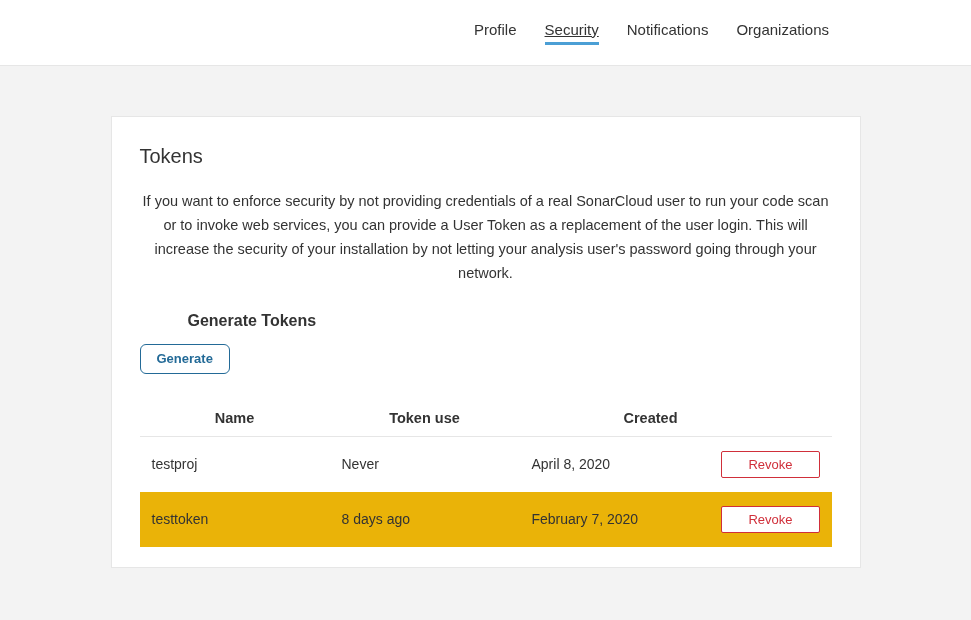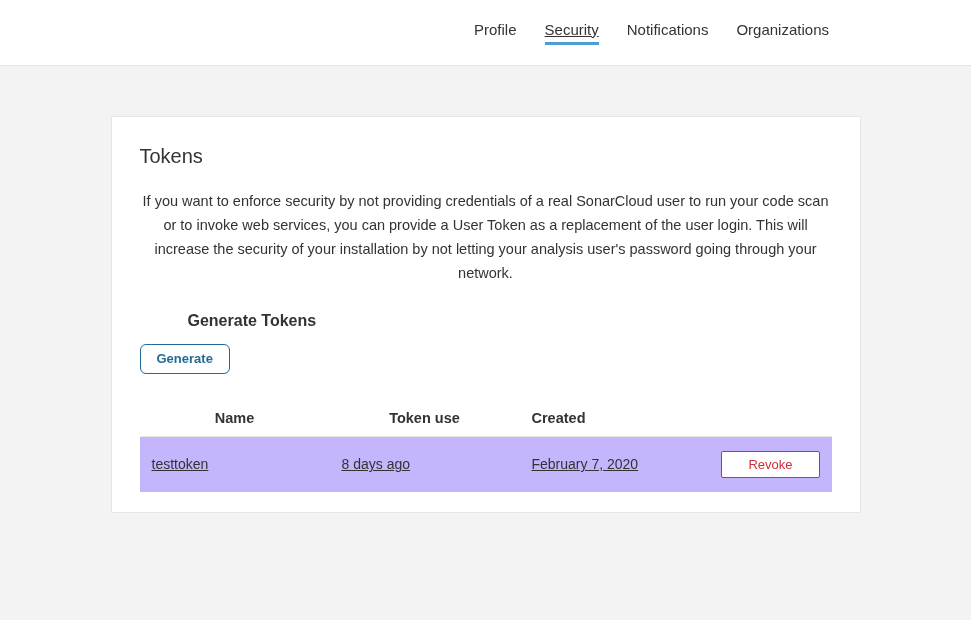--- a/index.html
+++ b/index.html
@@ -99,31 +99,30 @@
     }
     .tokens-table thead th {
       text-align: center;
       font-size: 14.5px;
       font-weight: 600;
       color: #333;
       padding: 10px 12px;
       border-bottom: 1px solid #e6e6e6;
     }
     .tokens-table thead th.col-created {
-      text-align: left;
+      text-align: right;
     }
     .tokens-table tbody td {
       padding: 14px 12px;
       font-size: 14px;
       color: #333;
       vertical-align: middle;
     }
     .tokens-table tbody tr.alt {
-      background: #c4b5fd;
-      text-decoration: underline;
+      background: #eab308;
     }
     .revoke-btn {
       background: #fff;
       border: 1px solid #d02f3a;
       color: #d02f3a;
       font-size: 13px;
       font-weight: 400;
       padding: 5px 26px;
       border-radius: 2px;
       cursor: pointer;
@@ -160,20 +159,28 @@
   <table class="tokens-table">
     <thead>
       <tr>
         <th style="width:190px">Name</th>
         <th style="width:190px">Token use</th>
         <th class="col-created" style="width:170px">Created</th>
         <th></th>
       </tr>
     </thead>
     <tbody>
+      <tr>
+        <td>testproj</td>
+        <td>Never</td>
+        <td class="col-created">April 8, 2020</td>
+        <td class="col-action">
+          <button class="revoke-btn">Revoke</button>
+        </td>
+      </tr>
       <tr class="alt">
         <td>testtoken</td>
         <td>8 days ago</td>
         <td class="col-created">February 7, 2020</td>
         <td class="col-action">
           <button class="revoke-btn">Revoke</button>
         </td>
       </tr>
     </tbody>
   </table>

